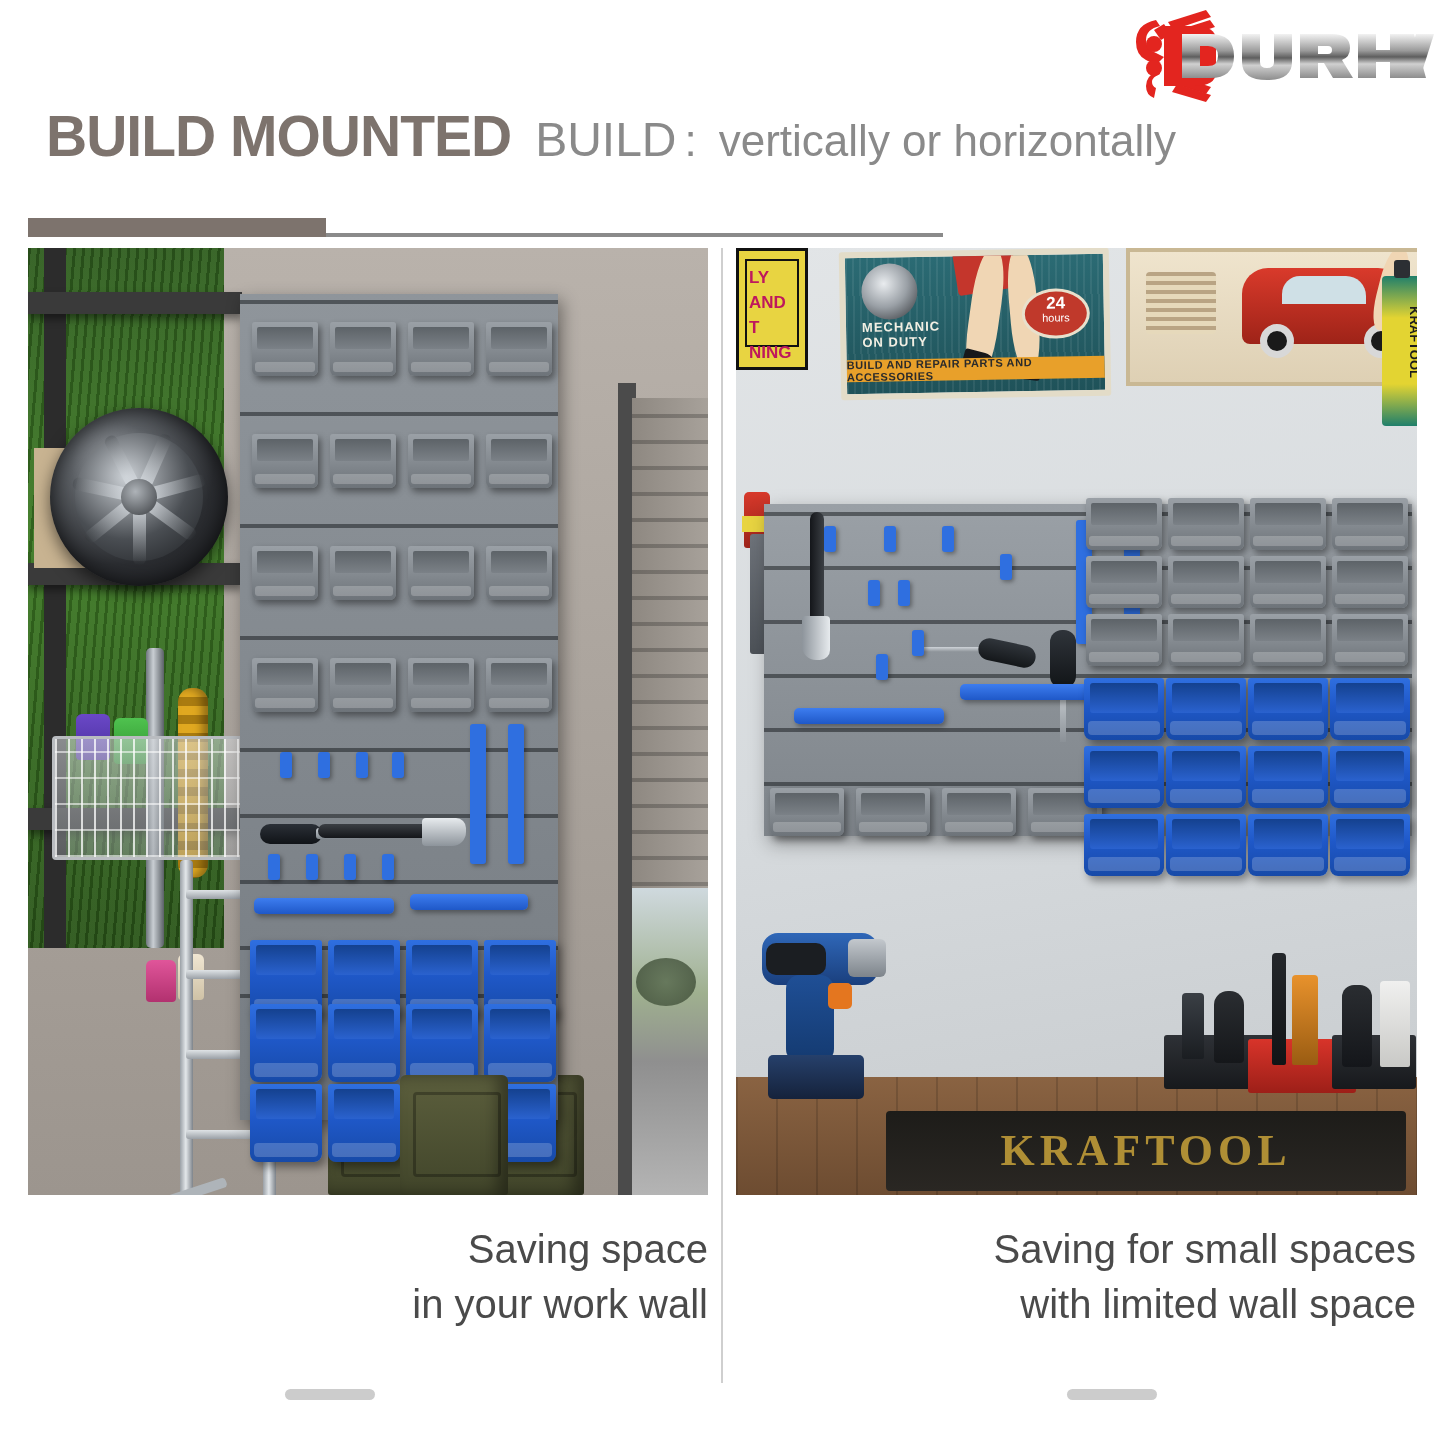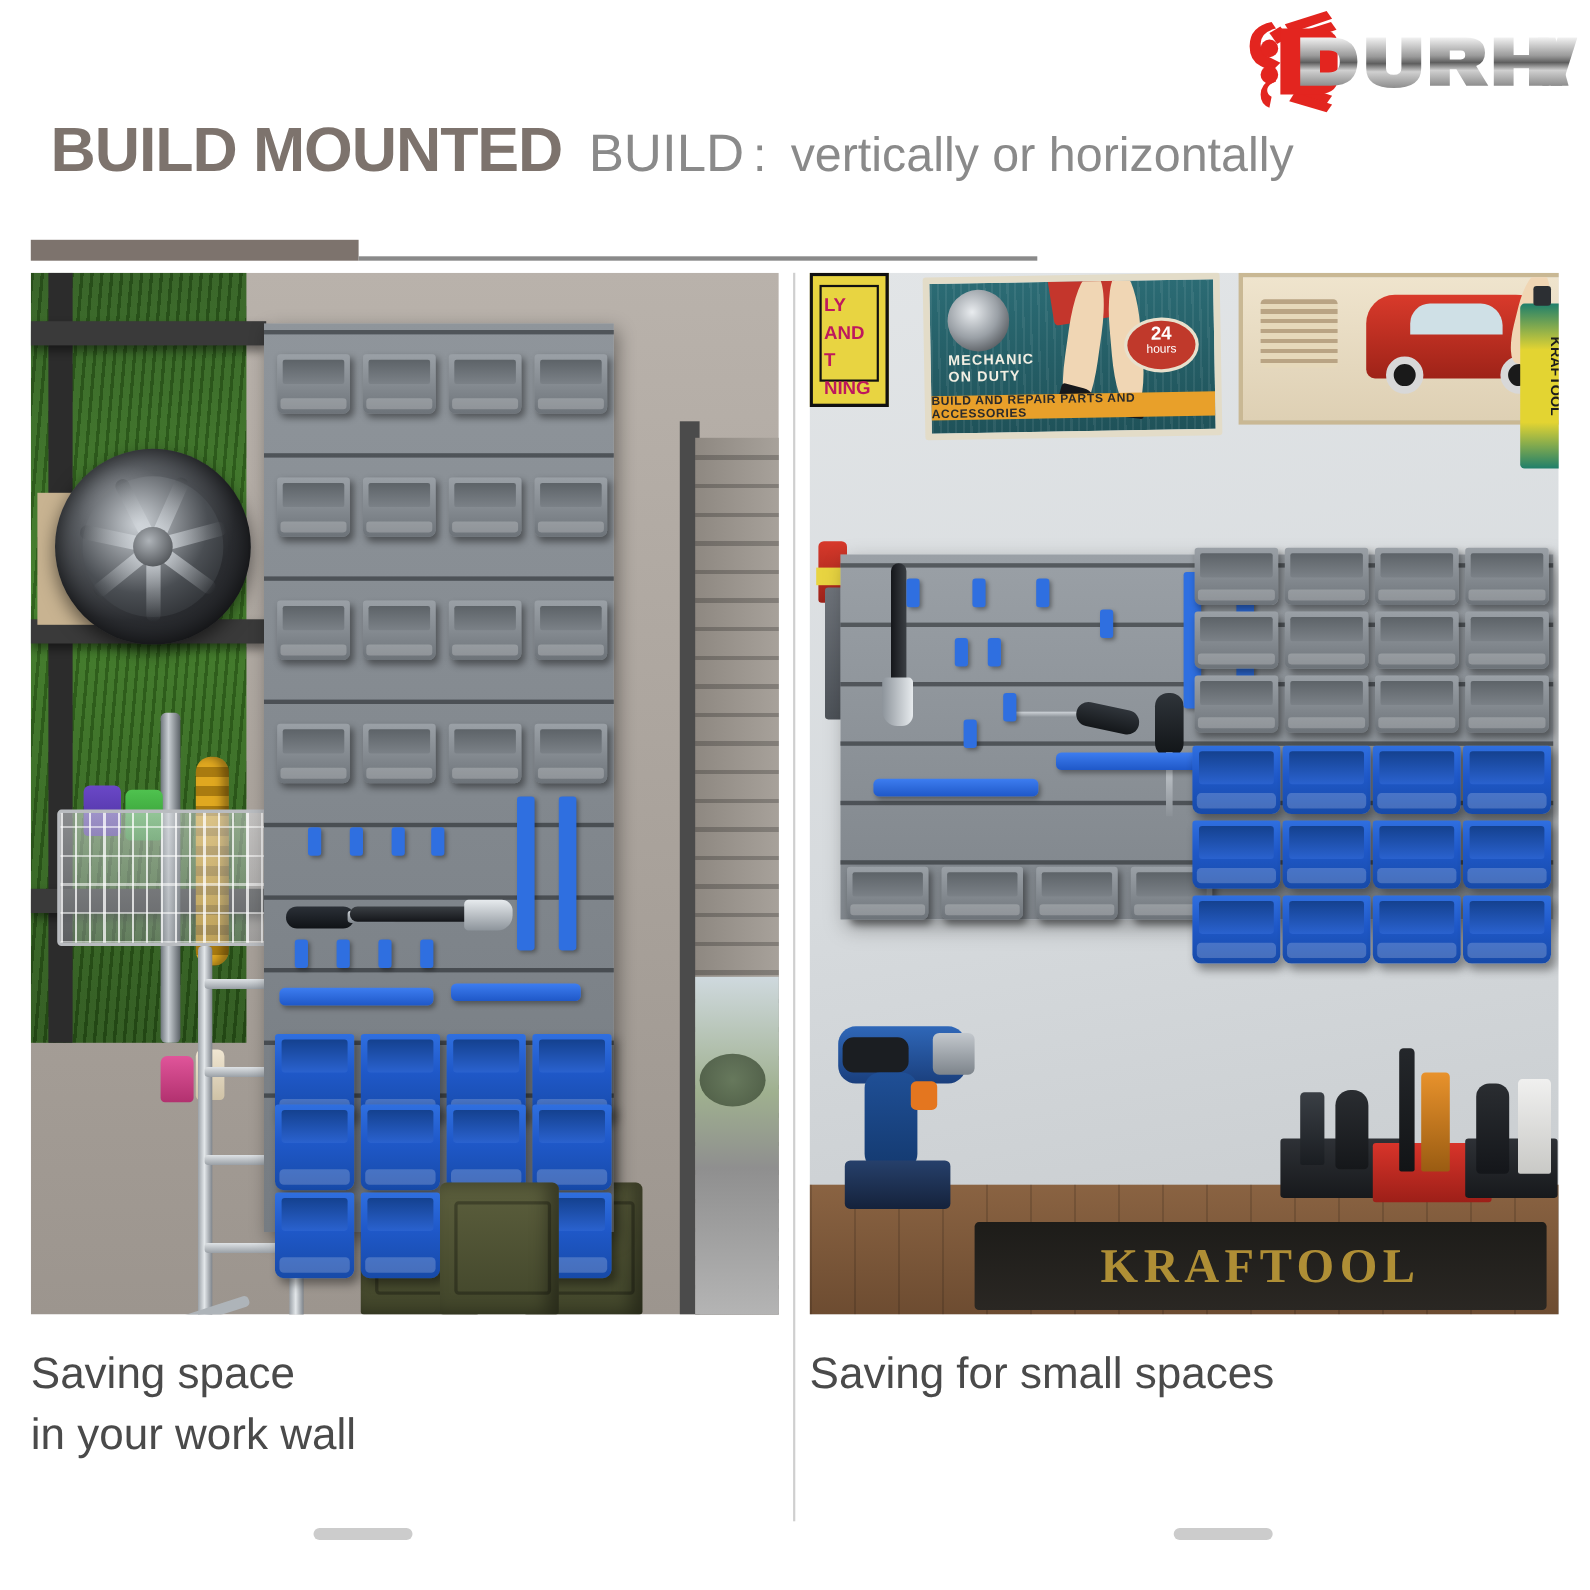--- a/index.html
+++ b/index.html
@@ -22,21 +22,21 @@
   .rule-thin{position:absolute;left:298px;top:15px;width:617px;height:4px;background:#8a8a8a;}
 
   
   .photo{position:absolute;top:248px;height:947px;overflow:hidden;}
   .photo-left{left:28px;width:680px;}
   .photo-right{left:736px;width:681px;}
 
   .divider{position:absolute;left:721px;top:248px;width:2px;height:1135px;background:#cfcfcf;}
 
   
-  .caption{position:absolute;top:1222px;width:680px;text-align:left;
+  .caption{position:absolute;top:1222px;width:680px;text-align:right;
            font-size:40px;line-height:1.38;color:#4a4a4a;}
   .cap-left{left:28px;}
   .cap-right{left:736px;}
   .caption span{display:block;}
 
   .pill{position:absolute;top:1389px;width:90px;height:11px;border-radius:6px;background:#cccccc;}
   .pill-left{left:285px;}
   .pill-right{left:1067px;}
 
   
@@ -566,18 +566,19 @@
   </div>
 
   <div class="divider"></div>
 
   <div class="caption cap-left">
     <span>Saving space</span>
     <span>in your work wall</span>
   </div>
   <div class="caption cap-right">
     <span>Saving for small spaces</span>
+    <span>with limited wall space</span>
   </div>
 
   <div class="pill pill-left"></div>
   <div class="pill pill-right"></div>
 
 </div>
 
 </body></html>

